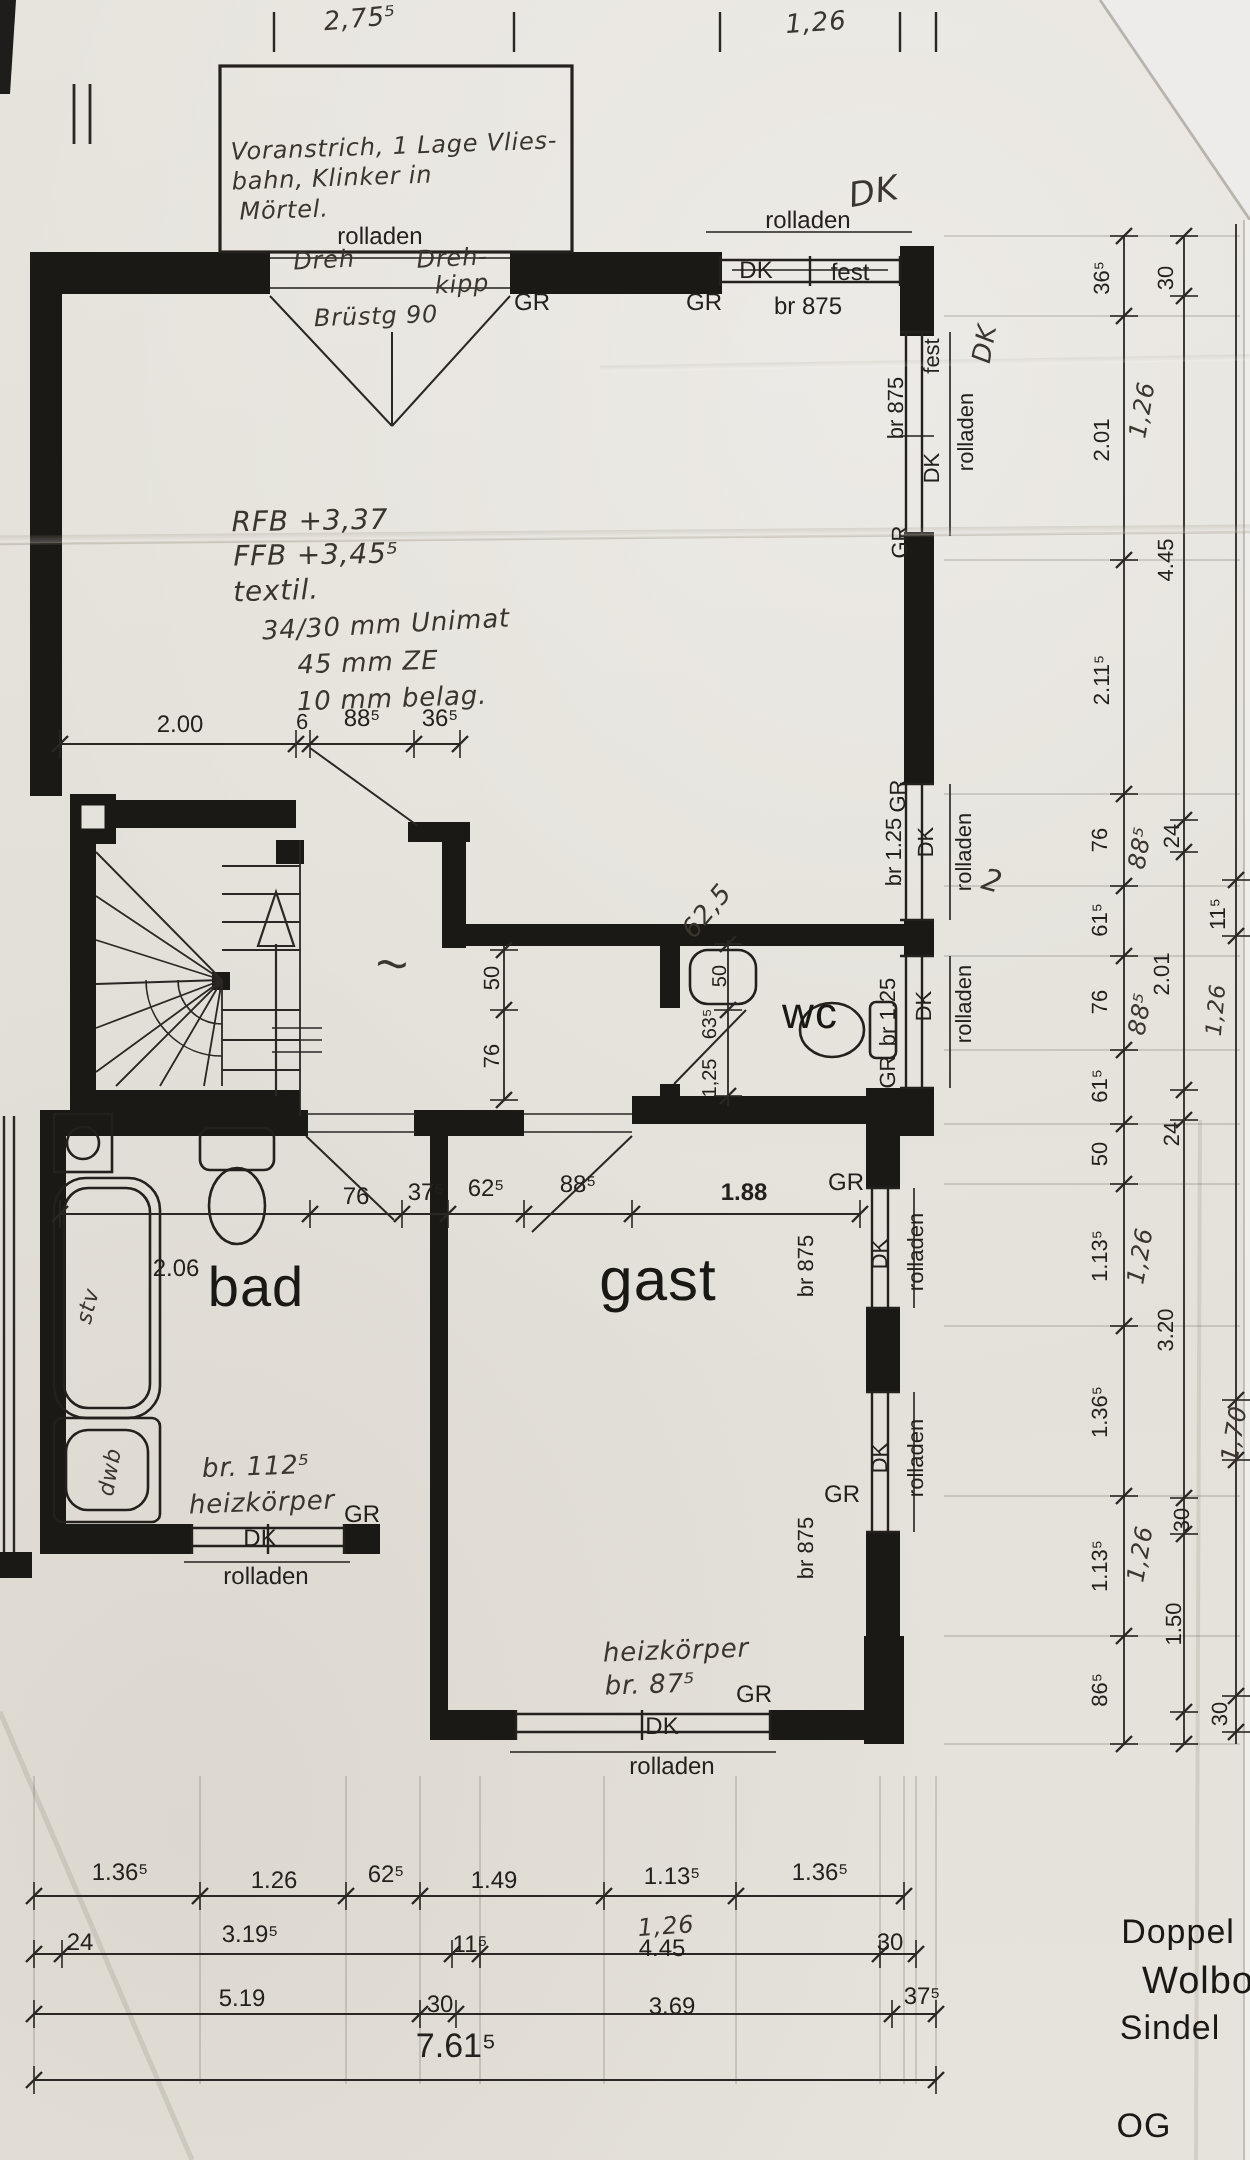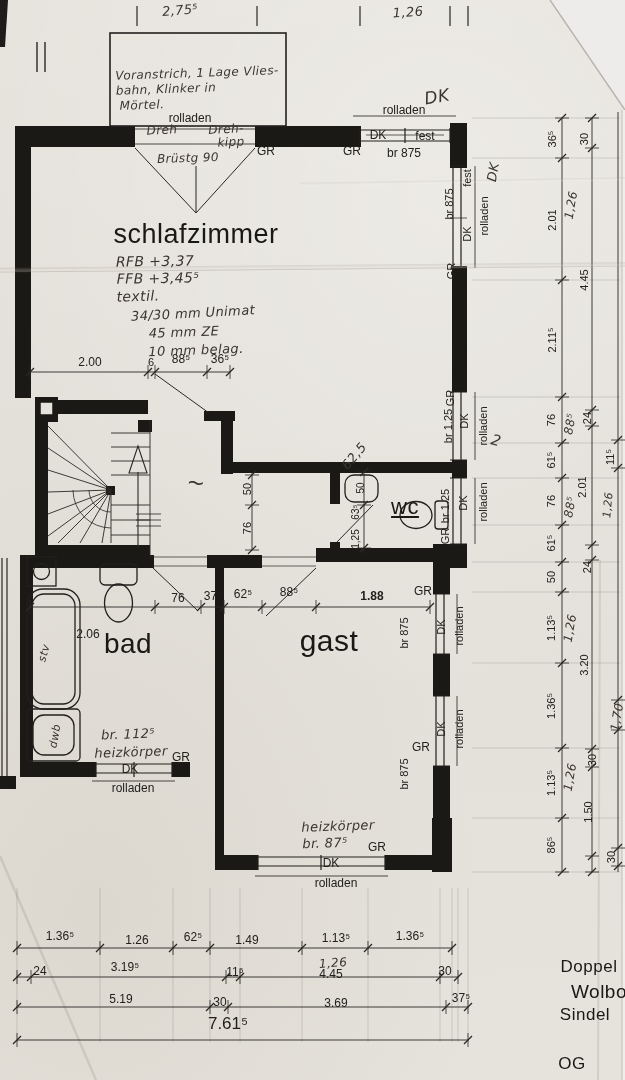--- a/index.html
+++ b/index.html
@@ -365,37 +365,36 @@
       <div class="lbl p" style="left: 445px; top: 536px; font-size: 11px; transform: translate(-50%, -50%) rotate(-90deg);">GR</div>
       <div class="lbl p" style="left: 483px; top: 502px; font-size: 11px; transform: translate(-50%, -50%) rotate(-90deg);">rolladen</div>
       <div class="lbl p" style="left: 423px; top: 591px; font-size: 12px; transform: translate(-50%, -50%) rotate(0deg);">GR</div>
       <div class="lbl p" style="left: 404px; top: 633px; font-size: 11px; transform: translate(-50%, -50%) rotate(-90deg);">br 875</div>
       <div class="lbl p" style="left: 441px; top: 627px; font-size: 11px; transform: translate(-50%, -50%) rotate(-90deg);">DK</div>
       <div class="lbl p" style="left: 459px; top: 626px; font-size: 11px; transform: translate(-50%, -50%) rotate(-90deg);">rolladen</div>
       <div class="lbl p" style="left: 441px; top: 729px; font-size: 11px; transform: translate(-50%, -50%) rotate(-90deg);">DK</div>
       <div class="lbl p" style="left: 459px; top: 729px; font-size: 11px; transform: translate(-50%, -50%) rotate(-90deg);">rolladen</div>
       <div class="lbl p" style="left: 421px; top: 747px; font-size: 12px; transform: translate(-50%, -50%) rotate(0deg);">GR</div>
       <div class="lbl p" style="left: 404px; top: 774px; font-size: 11px; transform: translate(-50%, -50%) rotate(-90deg);">br 875</div>
-      <div class="lbl pl" style="left: 196px; top: 234px; font-size: 27px; transform: translate(-50%, -50%) rotate(0deg);">schlafzimmer</div>
       <div class="lbl hw" style="left: 155px; top: 261px; font-size: 14px; transform: translate(-50%, -50%) rotate(-1deg);">RFB +3,37</div>
       <div class="lbl hw" style="left: 158px; top: 278px; font-size: 14px; transform: translate(-50%, -50%) rotate(-1deg);">FFB +3,45⁵</div>
       <div class="lbl hw" style="left: 138px; top: 296px; font-size: 14px; transform: translate(-50%, -50%) rotate(-2deg);">textil.</div>
       <div class="lbl hw" style="left: 193px; top: 313px; font-size: 13px; transform: translate(-50%, -50%) rotate(-3deg);">34/30 mm Unimat</div>
       <div class="lbl hw" style="left: 184px; top: 332px; font-size: 13px; transform: translate(-50%, -50%) rotate(-2deg);">45 mm ZE</div>
       <div class="lbl hw" style="left: 196px; top: 350px; font-size: 13px; transform: translate(-50%, -50%) rotate(-2deg);">10 mm belag.</div>
       <div class="lbl p" style="left: 90px; top: 362px; font-size: 12px; transform: translate(-50%, -50%) rotate(0deg);">2.00</div>
       <div class="lbl p" style="left: 151px; top: 362px; font-size: 11px; transform: translate(-50%, -50%) rotate(0deg);">6</div>
       <div class="lbl p" style="left: 181px; top: 359px; font-size: 12px; transform: translate(-50%, -50%) rotate(0deg);">88⁵</div>
       <div class="lbl p" style="left: 220px; top: 359px; font-size: 12px; transform: translate(-50%, -50%) rotate(0deg);">36⁵</div>
       <div class="lbl p" style="left: 247px; top: 489px; font-size: 11px; transform: translate(-50%, -50%) rotate(-90deg);">50</div>
       <div class="lbl p" style="left: 247px; top: 528px; font-size: 11px; transform: translate(-50%, -50%) rotate(-90deg);">76</div>
       <div class="lbl hw" style="left: 354px; top: 456px; font-size: 13px; transform: translate(-50%, -50%) rotate(-50deg);">62,5</div>
       <div class="lbl hw" style="left: 496px; top: 441px; font-size: 15px; transform: translate(-50%, -50%) rotate(15deg);">2</div>
       <div class="lbl hw" style="left: 196px; top: 483px; font-size: 22px; transform: translate(-50%, -50%) rotate(8deg);">~</div>
-      <div class="lbl pl" style="left: 405px; top: 507px; font-size: 22px; transform: translate(-50%, -50%) rotate(0deg); text-decoration: underline;">wc</div>
+      <div class="lbl pl" style="left: 405px; top: 507px; font-size: 22px; transform: translate(-50%, -50%) rotate(0deg);">wc</div>
       <div class="lbl p" style="left: 361px; top: 488px; font-size: 10px; transform: translate(-50%, -50%) rotate(-90deg);">50</div>
       <div class="lbl p" style="left: 356px; top: 512px; font-size: 10px; transform: translate(-50%, -50%) rotate(-90deg);">63⁵</div>
       <div class="lbl p" style="left: 356px; top: 539px; font-size: 10px; transform: translate(-50%, -50%) rotate(-90deg);">1,25</div>
       <div class="lbl p" style="left: 88px; top: 598px; font-size: 12px; transform: translate(-50%, -50%) rotate(0deg); margin-top: 36px;">2.06</div>
       <div class="lbl p" style="left: 178px; top: 598px; font-size: 12px; transform: translate(-50%, -50%) rotate(0deg);">76</div>
       <div class="lbl p" style="left: 213px; top: 596px; font-size: 12px; transform: translate(-50%, -50%) rotate(0deg);">37⁵</div>
       <div class="lbl p" style="left: 243px; top: 594px; font-size: 12px; transform: translate(-50%, -50%) rotate(0deg);">62⁵</div>
       <div class="lbl p" style="left: 289px; top: 592px; font-size: 12px; transform: translate(-50%, -50%) rotate(0deg);">88⁵</div>
       <div class="lbl p" style="left: 372px; top: 596px; font-size: 12px; transform: translate(-50%, -50%) rotate(0deg); font-weight: bold;">1.88</div>
       <div class="lbl pl" style="left: 128px; top: 644px; font-size: 28px; transform: translate(-50%, -50%) rotate(0deg);">bad</div>

